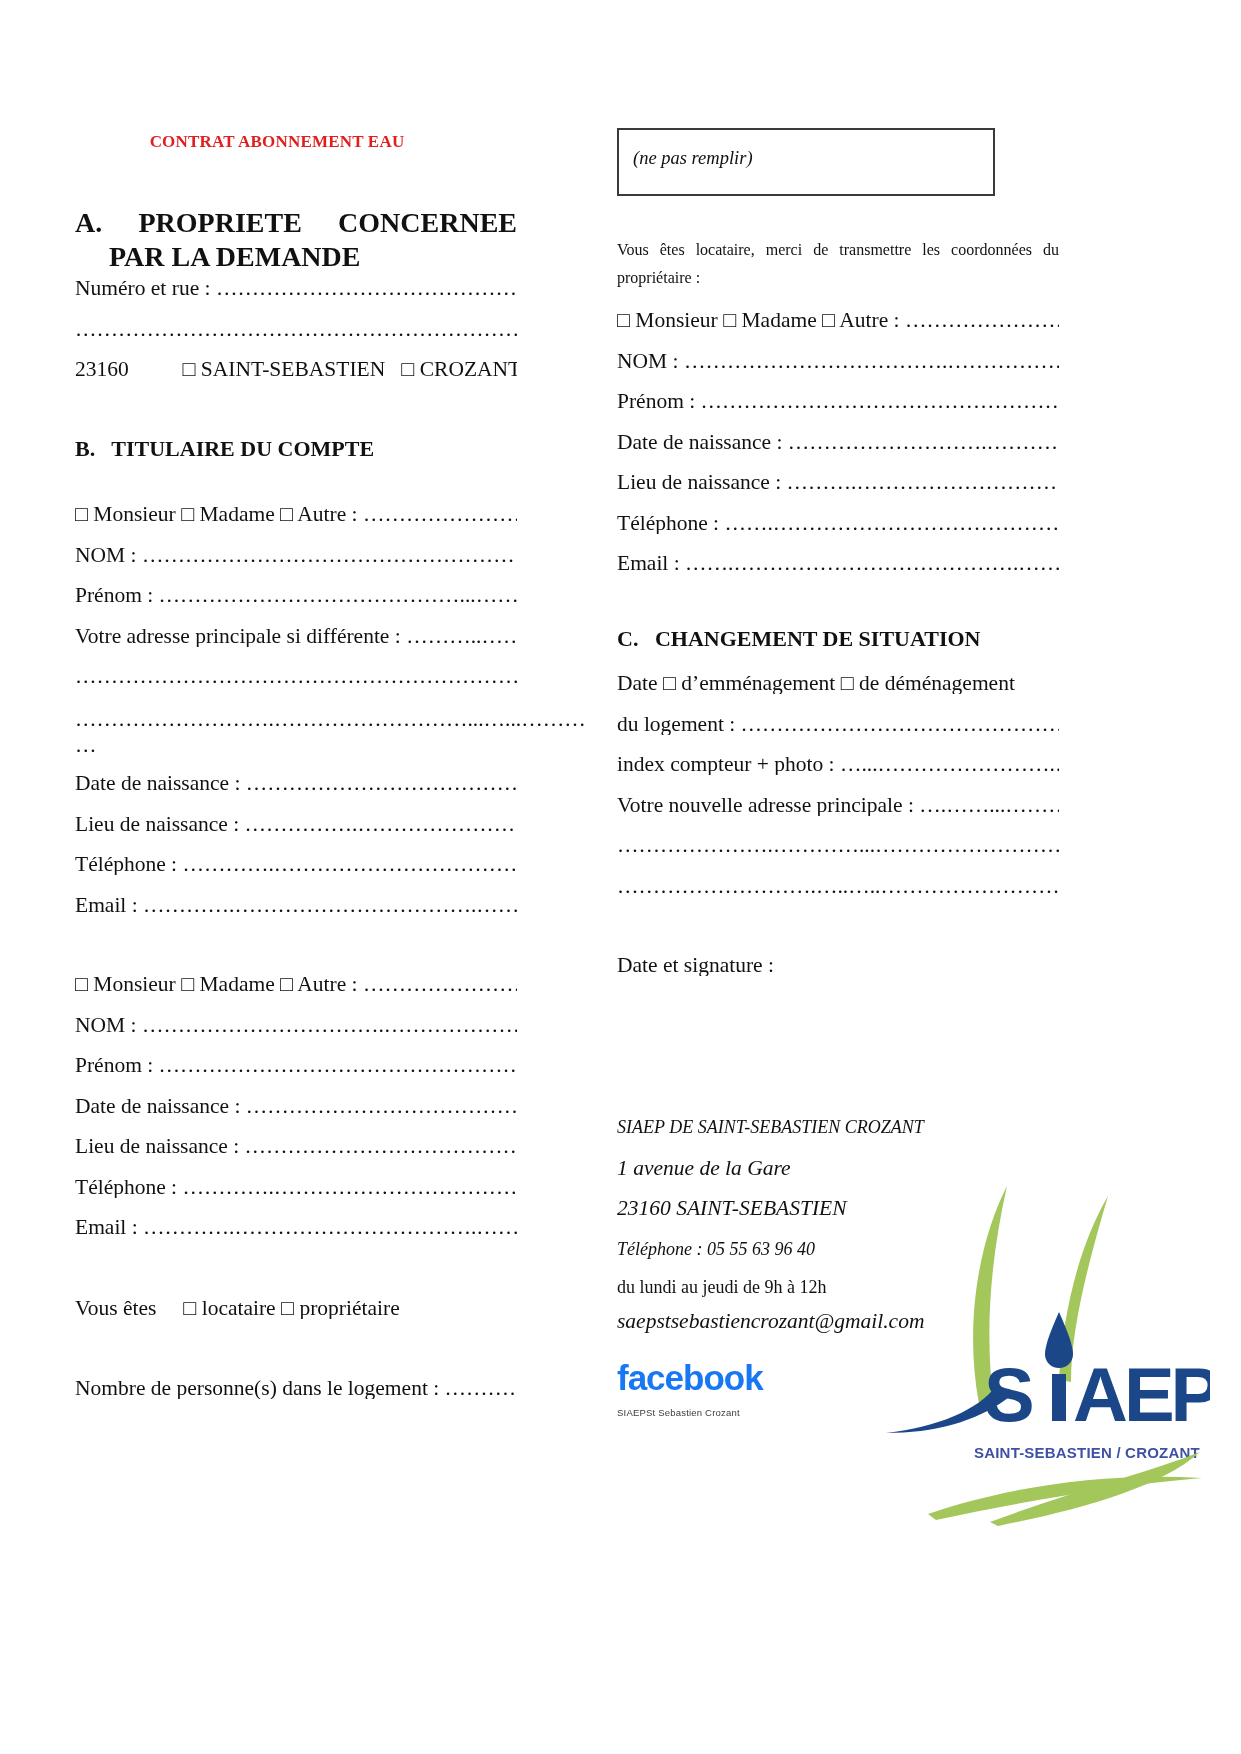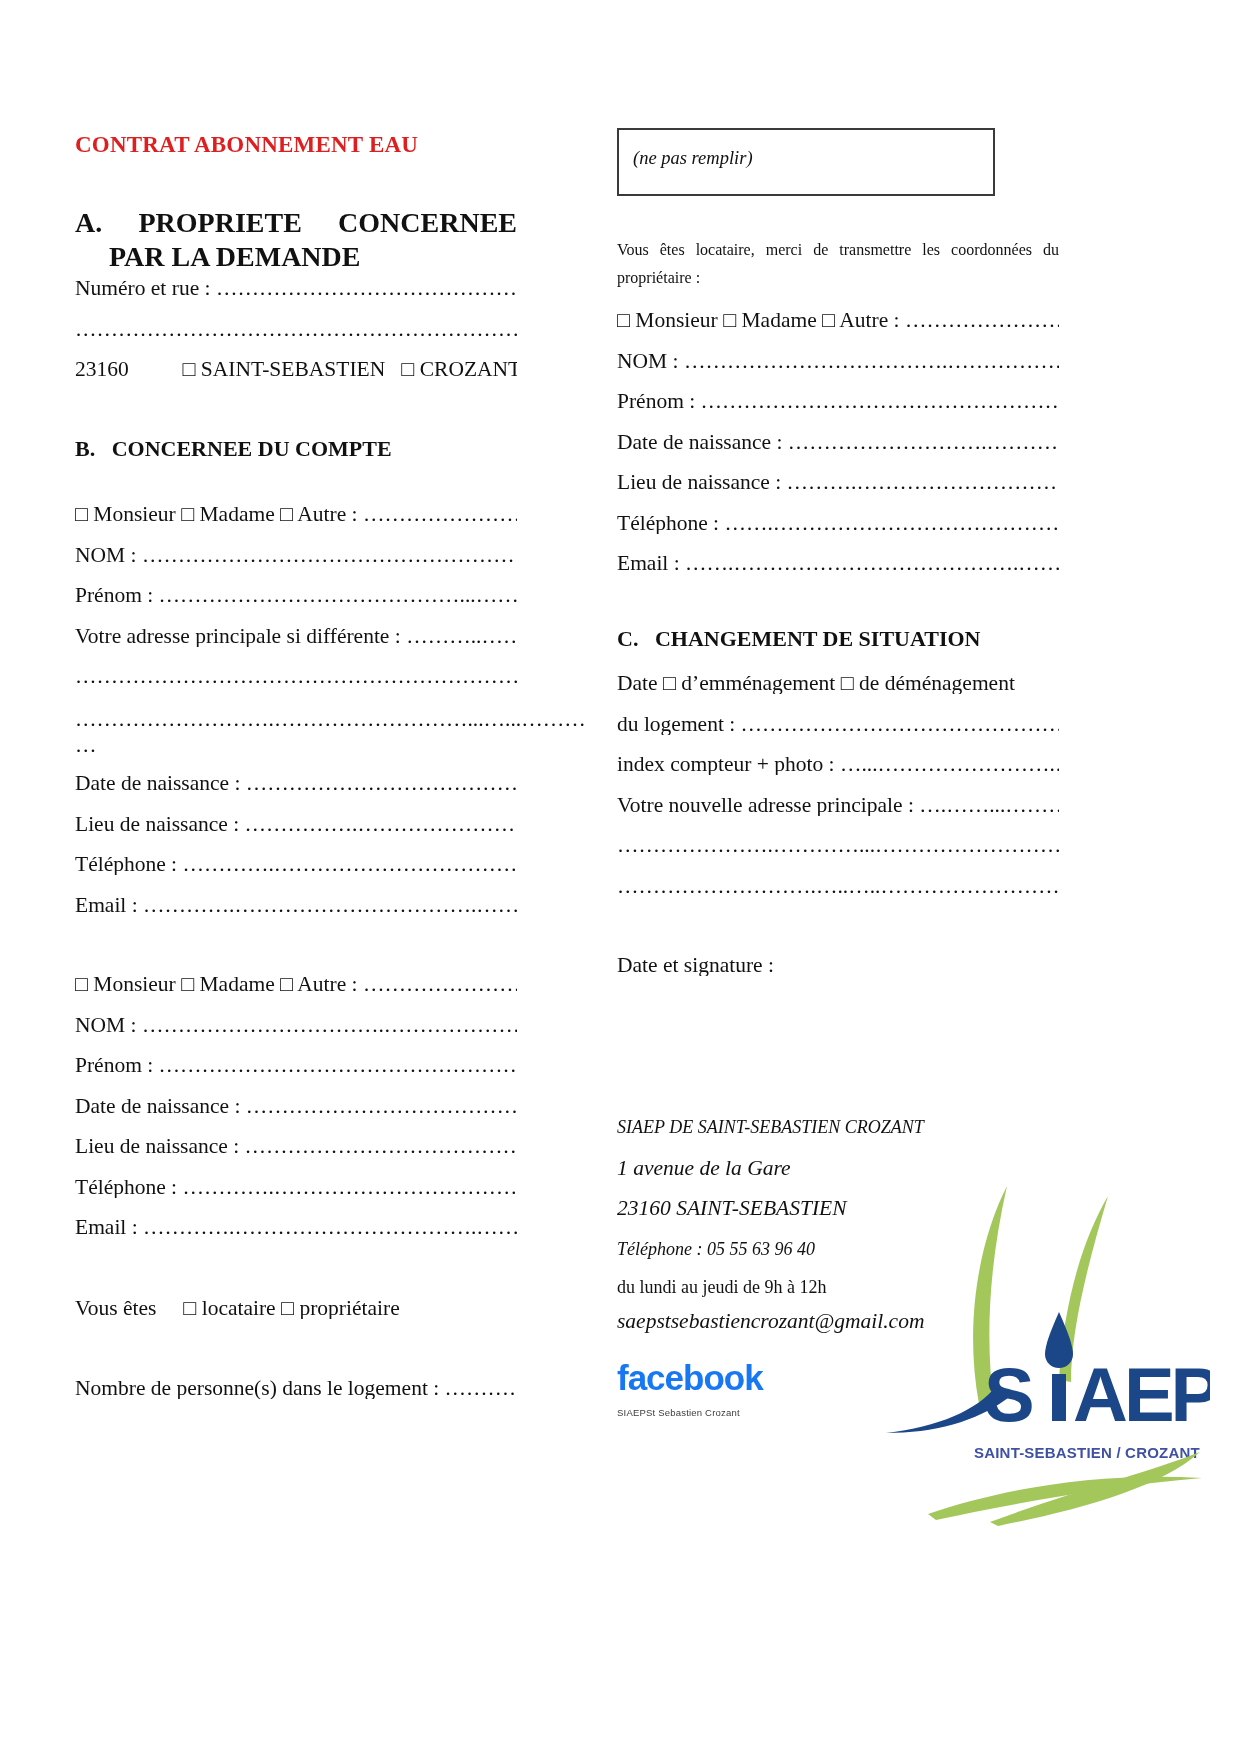--- a/index.html
+++ b/index.html
@@ -4,21 +4,21 @@
 <style>
   *{margin:0;padding:0;box-sizing:border-box}
   html,body{background:#ffffff}
   body{width:1241px;height:1754px;position:relative;font-family:"Liberation Serif",serif;color:#111;overflow:hidden}
   .abs{position:absolute}
   .L{left:75px}
   .R{left:617px}
   .col{width:442px}
   .fline{font-size:21.5px;line-height:22px;margin-bottom:18.5px;white-space:pre;overflow:hidden}
   .fline-wrap{white-space:pre-wrap;overflow:visible;line-height:26px;margin-bottom:14.5px}
-  .doc-title{font-weight:bold;font-size:23px;text-align:left;padding-right:38px;letter-spacing:.2px}
+  .doc-title{font-weight:bold;font-size:17px;text-align:center;padding-right:38px;letter-spacing:.2px}
   .h-just{font-weight:bold;font-size:28px;line-height:34px;text-align:justify;padding-left:34px;text-indent:-34px}
   .h-line{font-weight:bold;font-size:22px;white-space:pre}
   .nofill-box{width:378px;height:68px;border:2px solid #3a3a3a;padding:18px 0 0 14px;font-style:italic;font-size:18.5px}
   .note{font-size:16px;line-height:27.5px;text-align:justify}
   .org-name{font-style:italic;font-weight:normal;font-size:18px;line-height:22px;margin-bottom:18.5px;white-space:pre}
   .org-it{font-style:italic;font-size:21.5px;line-height:22px;margin-bottom:18.5px;white-space:pre}
   .org-small{font-size:18px;line-height:19px;margin-bottom:13px;white-space:pre}
   .fb-block{text-align:left}
   .fb-word{font-family:"Liberation Sans",sans-serif;font-weight:bold;font-size:35px;line-height:36px;letter-spacing:-1px}
   .fb-cap{font-family:"Liberation Sans",sans-serif;font-size:9.5px;color:#3c3c3c;margin-top:11px;letter-spacing:.2px}
@@ -30,21 +30,21 @@
 
 <div class="abs L col h-just" style="top:206px">A. PROPRIETE CONCERNEE PAR LA DEMANDE</div>
 
 <div class="abs L col" style="top:277px">
 
 <div class="fline">Numéro et rue : ………………………………………………</div>
     <div class="fline">……………………………………………………………………</div>
     <div class="fline">23160          □ SAINT-SEBASTIEN   □ CROZANT</div>
   </div>
 
-<div class="abs L col h-line" style="top:436px">B.   CONCERNEE DU COMPTE</div>
+<div class="abs L col h-line" style="top:436px">B.   TITULAIRE DU COMPTE</div>
 
 <div class="abs L col" style="top:503px">
 
 <div class="fline">□ Monsieur □ Madame □ Autre : ……………………………</div>
     <div class="fline">NOM : ………………………………………………………………</div>
     <div class="fline">Prénom : ……………………………………...……………………</div>
     <div class="fline">Votre adresse principale si différente : ………..……………</div>
     <div class="fline">………………………………………………………..………………</div>
     <div class="fline fline-wrap">……………………….………………………...…...………
 …</div>

